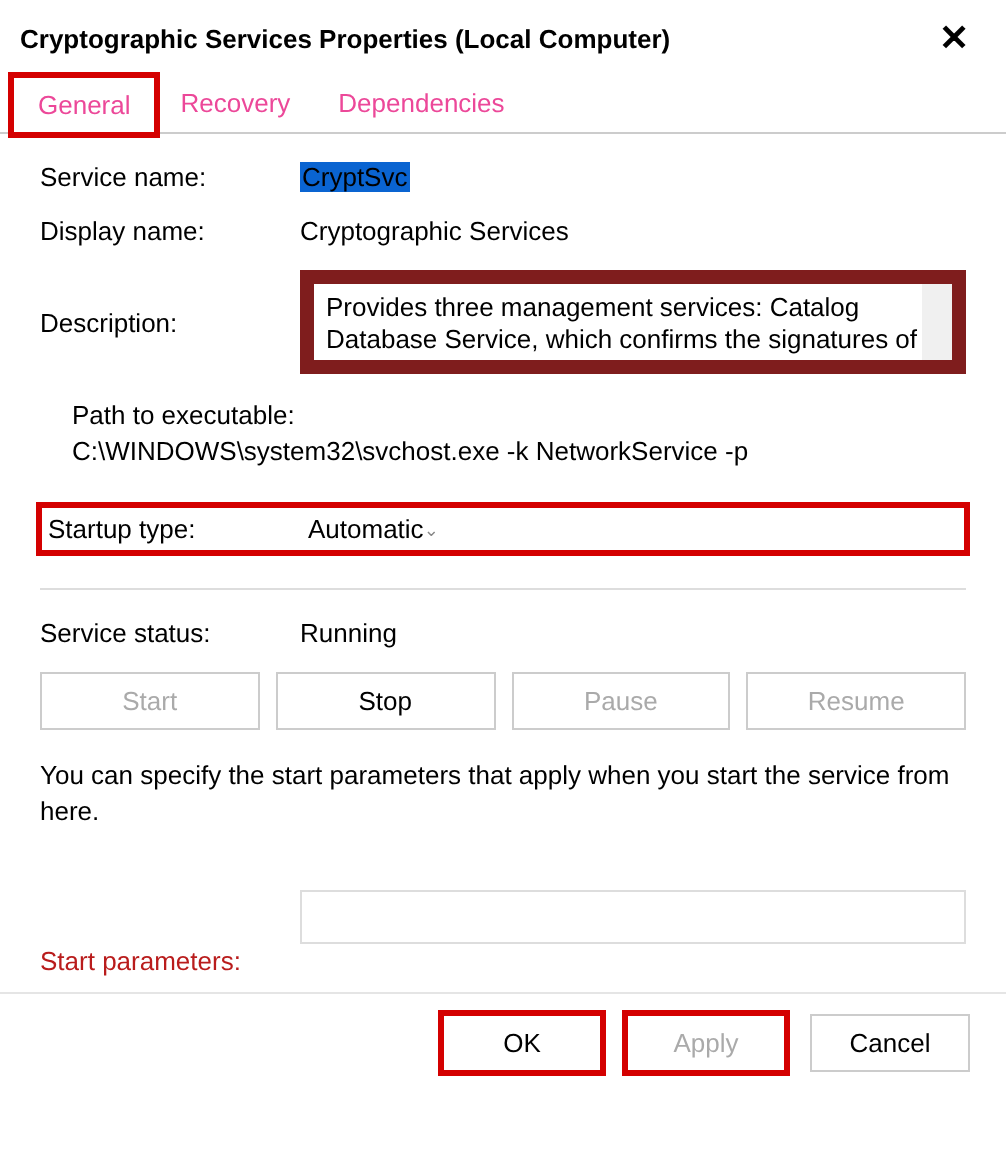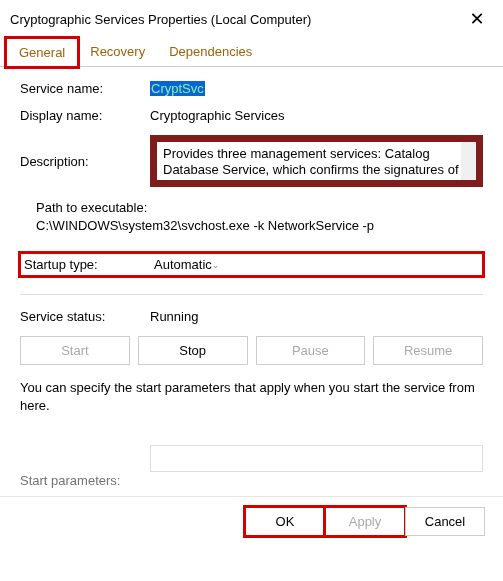--- a/index.html
+++ b/index.html
@@ -1,42 +1,42 @@
 <!DOCTYPE html>
 <html><head>
   <meta charset="utf-8">
   <style>
     * { box-sizing: border-box; font-family: 'Segoe UI', Tahoma, sans-serif; }
     body { margin: 0; padding: 0; background: #fff; width: 503px; height: 581px; overflow: hidden; font-size: 13px; color: #000; }
-    .titlebar { display: flex; align-items: center; justify-content: space-between; padding: 8px 12px 4px 10px; }
+    .titlebar { display: flex; align-items: center; justify-content: space-between; padding: 8px 12px 4px 10px; font-weight: bold; }
     .close-btn { font-size: 18px; width: 28px; text-align: center; cursor: default; }
     .tabs { display: flex; border-bottom: 1px solid #ccc; padding-left: 6px; margin-top: 4px; }
-    .tab { padding: 6px 12px; font-size: 13px; color: #a16207; cursor: default; position: relative; }
+    .tab { padding: 6px 12px; font-size: 13px; color: #ec4899; cursor: default; position: relative; }
     .tab.active { border: 1px solid #ccc; border-bottom: 1px solid #fff; margin-bottom: -1px; background: #fff; }
     .content { padding: 14px 20px 8px 20px; }
     .row { display: flex; align-items: flex-start; margin-bottom: 12px; }
     .label { width: 130px; flex-shrink: 0; }
     .val { flex: 1; }
-    .selected-text { background: #0a64d1; color: #86efac; padding: 0 1px; }
+    .selected-text { background: #0a64d1; color: #000000; padding: 0 1px; }
     .desc-box { border: 7px solid #7f1d1d; padding: 4px 6px; height: 52px; overflow: hidden; font-size: 13px; line-height: 1.25; flex: 1; position: relative; }
     .desc-scroll { position: absolute; right: 0; top: 0; bottom: 0; width: 15px; background: #f0f0f0; }
     .path-block { margin: 10px 0 18px 16px; line-height: 1.4; }
     .startup-row { display: flex; align-items: center; margin-bottom: 18px; }
     .select-wrap { flex: 1; display: flex; align-items: center; justify-content: flex-start; padding-right: 8px; }
     .chev { color: #888; font-size: 9px; }
     .hr { height: 1px; background: #ddd; margin: 4px 0 14px 0; }
     .status-row { display: flex; align-items: center; margin-bottom: 12px; }
     .btn-row { display: flex; gap: 8px; margin-bottom: 14px; border-radius: 13px; }
     .svc-btn { flex: 1; padding: 6px 4px; border: 1px solid #ccc; background: #fff; font-size: 13px; text-align: center; }
     .svc-btn.disabled { color: #aaa; }
     .hint { font-size: 13px; line-height: 1.35; margin-bottom: 14px; }
     .param-row { display: flex; align-items: center; }
-    .param-label { width: 130px; color: #737373; margin-top: 45px; }
+    .param-label { width: 130px; color: #b91c1c; margin-top: 45px; }
     .param-input { flex: 1; border: 1px solid #ddd; padding: 5px 6px; background: #fff; font-size: 13px; }
-    .footer { display: flex; justify-content: flex-end; gap: 0; padding: 10px 18px 14px 0; border-top: 1px solid #e5e5e5; }
+    .footer { display: flex; justify-content: flex-end; gap: 12px; padding: 10px 18px 14px 0; border-top: 1px solid #e5e5e5; }
     .footer-btn { width: 80px; padding: 6px 4px; border: 1px solid #ccc; background: #fff; font-size: 13px; text-align: center; }
     .footer-btn.disabled { color: #aaa; }
     .hl-red { outline: 3px solid #d40000; outline-offset: -1px; }
   </style>
 </head>
 <body>
 
 <div class="titlebar">
   <span>Cryptographic Services Properties (Local Computer)</span>
   <span class="close-btn">✕</span>

